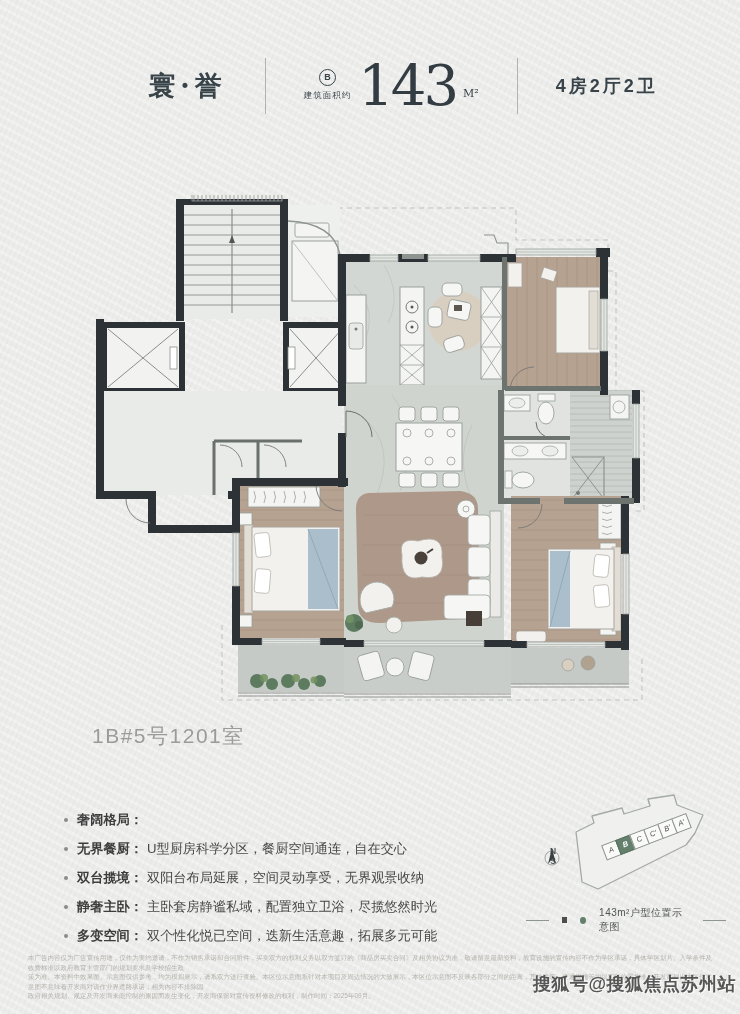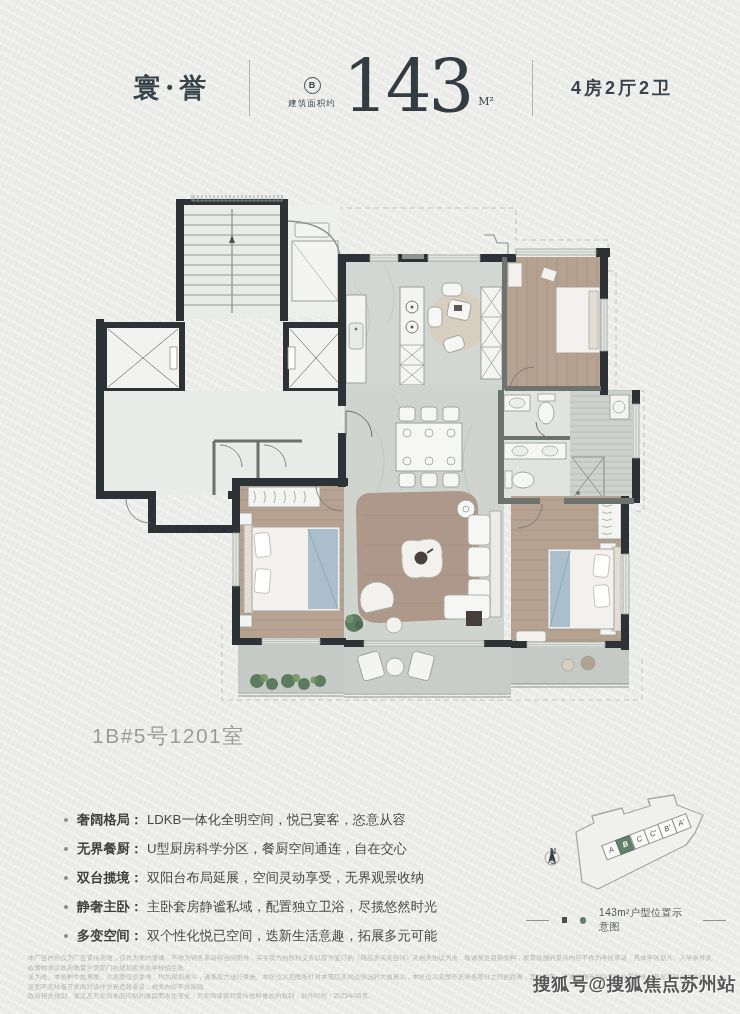--- a/index.html
+++ b/index.html
@@ -16,21 +16,21 @@
   
   .header{top:58px;left:0;width:740px;display:flex;justify-content:center;align-items:center;gap:38px;padding-left:33px;}
   .brand{font-family:"DejaVu Serif","Liberation Serif",serif;font-size:27px;font-weight:700;
          letter-spacing:5px;color:#39444a;}
   .hdiv{width:1px;height:56px;background:#9aa0a0;opacity:.75;}
   .area-group{display:flex;align-items:flex-end;gap:7px;}
   .area-left{display:flex;flex-direction:column;align-items:center;margin-bottom:7px;}
   .circle-b{width:15px;height:15px;border:1px solid #39444a;border-radius:50%;font-size:9px;
             line-height:15px;text-align:center;font-weight:700;}
   .area-label{font-size:8.5px;letter-spacing:1px;margin-top:4px;color:#39444a;}
-  .area-value{font-family:"DejaVu Serif","Liberation Serif",serif;font-size:72px;font-weight:500;
+  .area-value{font-family:"DejaVu Serif","Liberation Serif",serif;font-size:56px;font-weight:500;
               line-height:.82;letter-spacing:-3px;color:#323c42;}
   .area-unit{font-family:"DejaVu Serif","Liberation Serif",serif;font-size:11px;margin-bottom:9px;color:#323c42;}
   .rooms{font-size:18px;font-weight:700;letter-spacing:3px;color:#39444a;}
   
   .plan{top:195px;left:92px;width:560px;height:520px;}
   .plan-caption{top:722px;left:92px;width:560px;font-size:21px;
                 letter-spacing:1.5px;color:#9b9b99;}
   
   .features{top:797px;left:56px;width:470px;list-style:none;margin:8px;padding:0;}
   .features li{display:flex;align-items:center;height:29px;font-size:13.2px;color:#474747;}
@@ -373,21 +373,20 @@
     <path d="M460,243 A16,16 0 0 1 444,227"></path>
   </g>
 </svg>
 
 <div class="abs plan-caption">1B#5号1201室</div>
 
 <ul class="abs features">
   <li>
       <span class="dot"></span>
       <span class="t">奢阔格局：</span>
-      <span class="d">LDKB一体化全明空间，悦已宴客，恣意从容</span>
     </li>
   <li>
       <span class="dot"></span>
       <span class="t">无界餐厨：</span>
       <span class="d">U型厨房科学分区，餐厨空间通连，自在交心</span>
     </li>
   <li>
       <span class="dot"></span>
       <span class="t">双台揽境：</span>
       <span class="d">双阳台布局延展，空间灵动享受，无界观景收纳</span>

